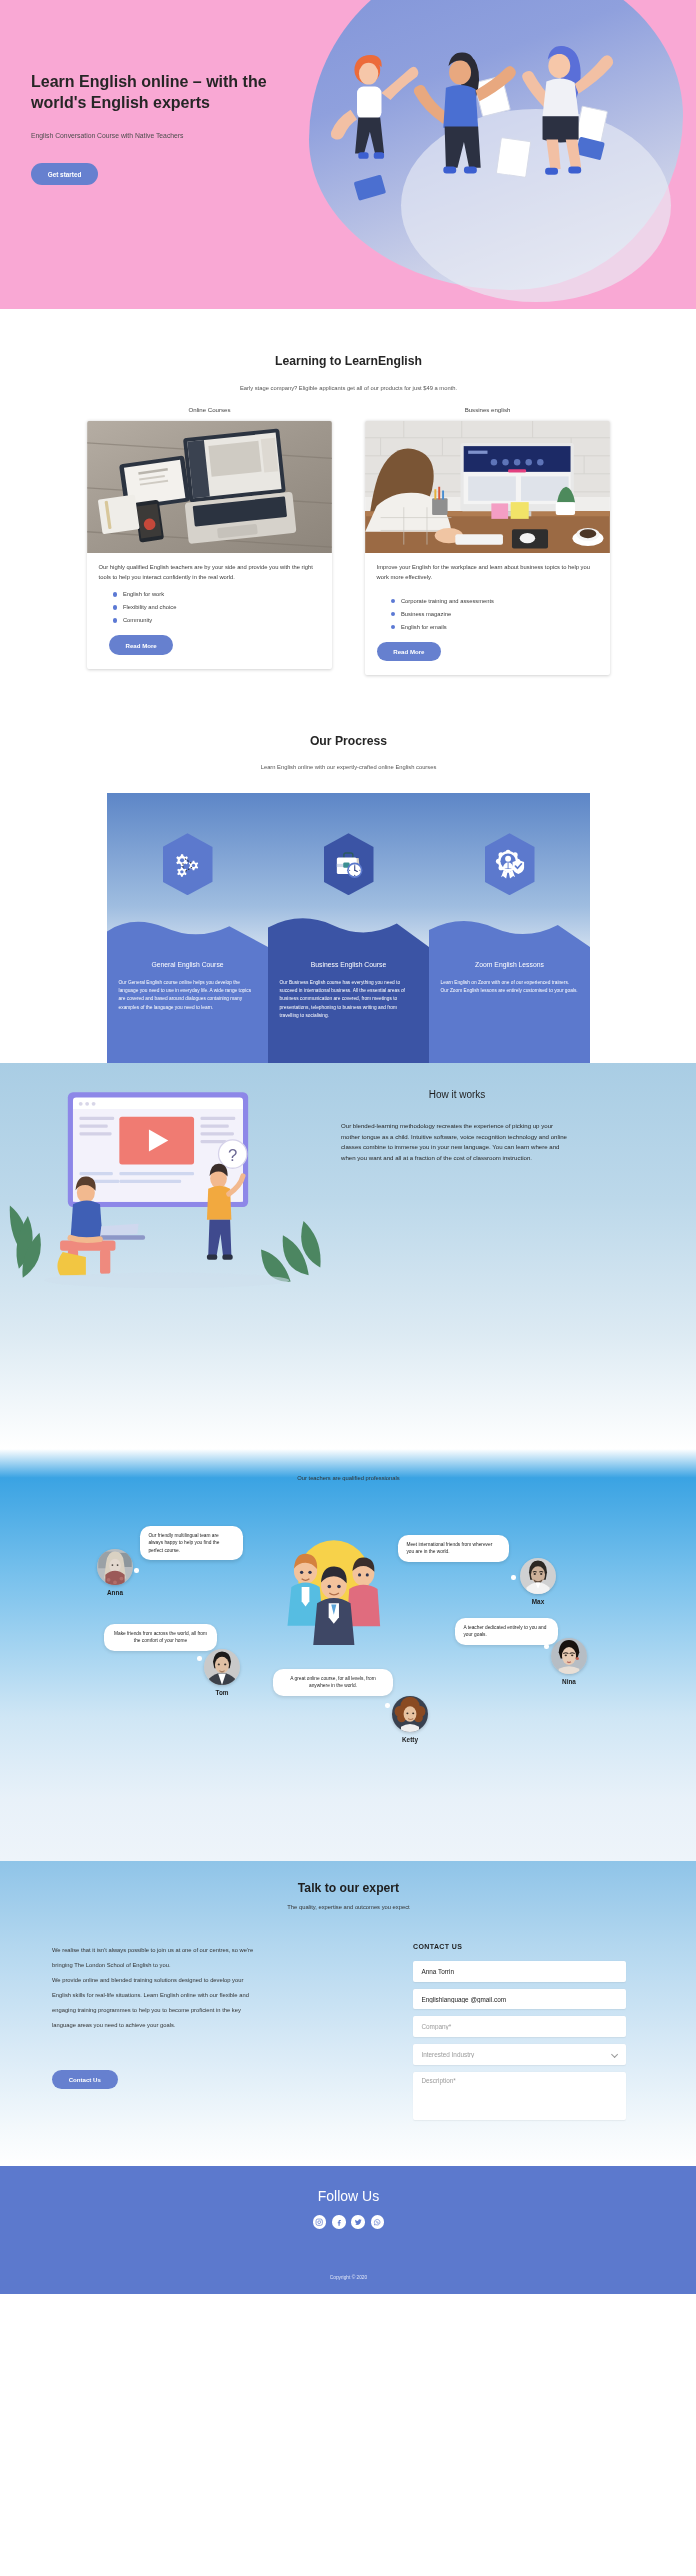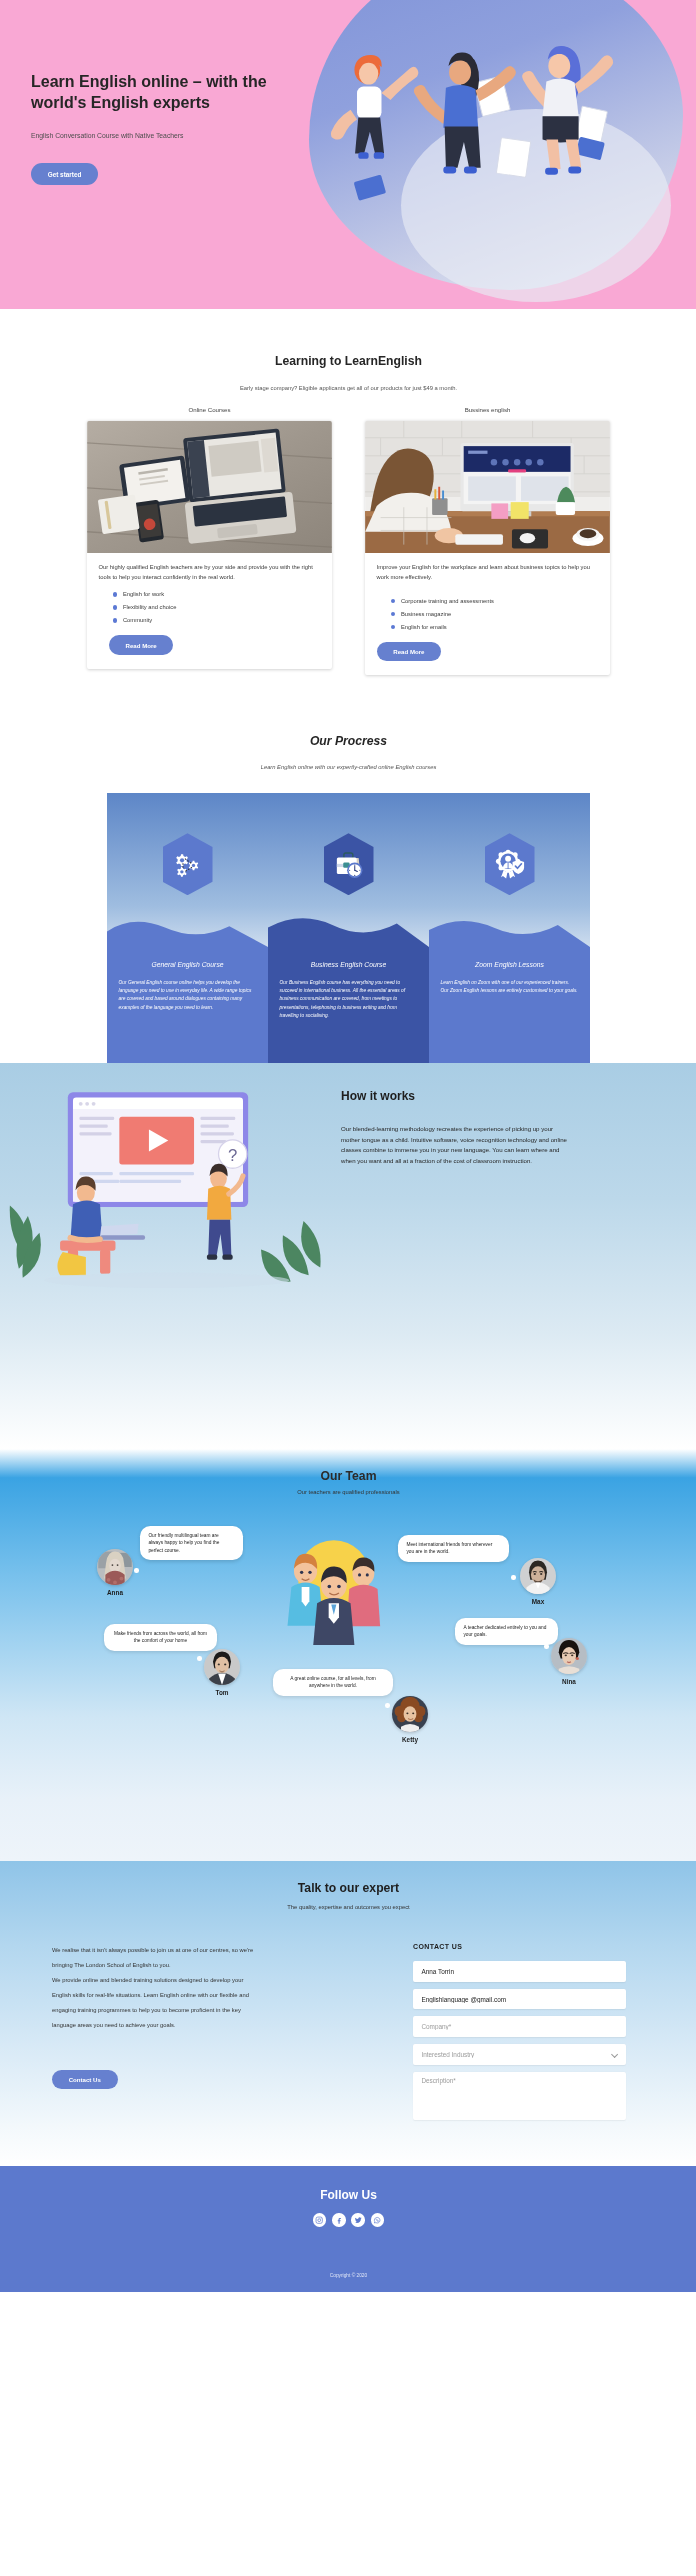--- a/index.html
+++ b/index.html
@@ -73,21 +73,21 @@
   .bullets { margin-top: 9px; padding-left: 14px; }
   .bullet { display: flex; align-items: center; gap: 5.8px; margin-bottom: 7px; }
   .dot { width: 4.5px; height: 4.5px; border-radius: 50%; background: #5c79d4; flex: none; }
   .bullet span { font-size: 5.8px; color: #3b3b3b; }
   .btn-read {
     margin-top: 5.2px; margin-left: 10.3px; background: #6680cf; color: #fff; border: none;
     border-radius: 13px; height: 19.3px; padding: 0 16.7px; font-size: 6.1px; font-weight: bold; cursor: pointer;
   }
 
   
-  .process { text-align: center; padding: 19.3px 0 0; font-style: italic; }
+  .process { text-align: center; padding: 19.3px 0 0; }
   .proc-wrap { margin: 23px auto 0; width: 483px; height: 270px; position: relative; }
   .proc-sky { position: absolute; inset: 0; background: linear-gradient(180deg,#5d86c7 0%, #9fbde0 42%, #dde7f3 62%, #eef3f9 70%); }
   .proc-cols { position: absolute; left: 0; right: 0; bottom: 0; height: 116px; display: flex; }
   .proc-col { flex: 1; position: relative; }
   .proc-col .panel { position: absolute; inset: 0; }
   .proc-col.c1 .panel, .proc-col.c3 .panel { background: #5c79cd; }
   .proc-col.c2 .panel { background: #3b54a5; }
   .proc-content { position: relative; padding: 14px 11.6px 0; color: #fff; text-align: center; }
   .proc-h { font-size: 6.8px; font-weight: normal; margin-bottom: 10.3px; }
   .proc-p { font-size: 4.8px; line-height: 1.75; text-align: left; }
@@ -96,21 +96,21 @@
   .hex {
     width: 50px; height: 62px; display: flex; align-items: center; justify-content: center;
     clip-path: polygon(50% 0%, 100% 22%, 100% 78%, 50% 100%, 0% 78%, 0% 22%);
   }
   .hex.h1, .hex.h3 { background: #5c79cd; }
   .hex.h2 { background: #3b54a5; }
 
   
   .how { height: 386px; position: relative; background: linear-gradient(180deg,#a9cde4 0%, #bcd8ea 35%, #dceaf3 70%, #ffffff 100%); overflow: hidden; }
   .how-text { position: absolute; left: 341px; top: 26px; width: 232px; }
-  .how-title { font-size: 12px; font-weight: bold; color: #1e1e1e; }
+  .how-title { font-size: 10px; font-weight: normal; color: #1e1e1e; text-align: center; }
   .how-body { margin-top: 20.6px; font-size: 6.1px; line-height: 1.75; color: #262626; }
   .how-art { position: absolute; left: 6.4px; top: 19.3px; width: 322px; height: 213px; }
 
   
   .team { height: 412px; position: relative; background: linear-gradient(180deg,#ffffff 0%, #3aa3e3 7%, #76c0ec 30%, #cfe6f5 65%, #e8f1f9 85%, #eef4fa 100%); overflow: hidden; }
   .team-head { position: absolute; top: 19.3px; left: 0; right: 0; text-align: center; }
   .team-title { font-size: 12.2px; font-weight: bold; color: #2b2b2b; }
   .team-sub { margin-top: 6.4px; font-size: 5.8px; color: #333; }
   .member { position: absolute; }
   .avatar {
@@ -151,21 +151,21 @@
   .select-wrap { position: relative; }
   .chev {
     position: absolute; right: 8.4px; top: 7.7px; width: 5.2px; height: 5.2px;
     border-right: 0.9px solid #9b9b9b; border-bottom: 0.9px solid #9b9b9b;
     transform: rotate(45deg); pointer-events: none;
   }
   textarea.field { height: 48px; padding-top: 5.8px; resize: none; }
 
   
   .footer { background: #5c79cd; padding: 22px 0 14px; text-align: center; }
-  .follow { color: #fff; font-size: 12px; font-weight: bold; }
+  .follow { color: #fff; font-size: 14px; font-weight: normal; }
   .socials { margin-top: 11.6px; display: flex; justify-content: center; gap: 5.8px; }
   .soc {
     width: 13.5px; height: 13.5px; border-radius: 50%; background: #fff;
     display: flex; align-items: center; justify-content: center; cursor: pointer;
   }
   .copyright { margin-top: 46px; color: #dfe5f7; font-size: 4.8px; }
 </style>
 </head>
 <body>
 
@@ -591,21 +591,20 @@
     </svg>
 
     <div class="how-text">
       <div class="how-title">How it works</div>
       <div class="how-body">Our blended-learning methodology recreates the experience of picking up your mother tongue as a child. Intuitive software, voice recognition technology and online classes combine to immerse you in your new language. You can learn where and when you want and all at a fraction of the cost of classroom instruction.</div>
     </div>
   </div>
 
   <div class="team">
     <div class="team-head">
-      <div class="team-title">Our Team</div>
       <div class="team-sub">Our teachers are qualified professionals</div>
     </div>
 
     <svg class="team-center" viewBox="0 0 175 185">
       <circle cx="88" cy="78" r="56" fill="#f7d24a"></circle>
 
       <g>
           <ellipse cx="44" cy="70" rx="18" ry="20" fill="#f3c39c"></ellipse>
         <path d="M26 66 q2 -24 19 -23 q18 1 17 24 q-8 -10 -18 -10 q-11 0 -18 9z" fill="#d4813f"></path>
         <circle cx="38" cy="72" r="2.6" fill="#2f3550"></circle>

